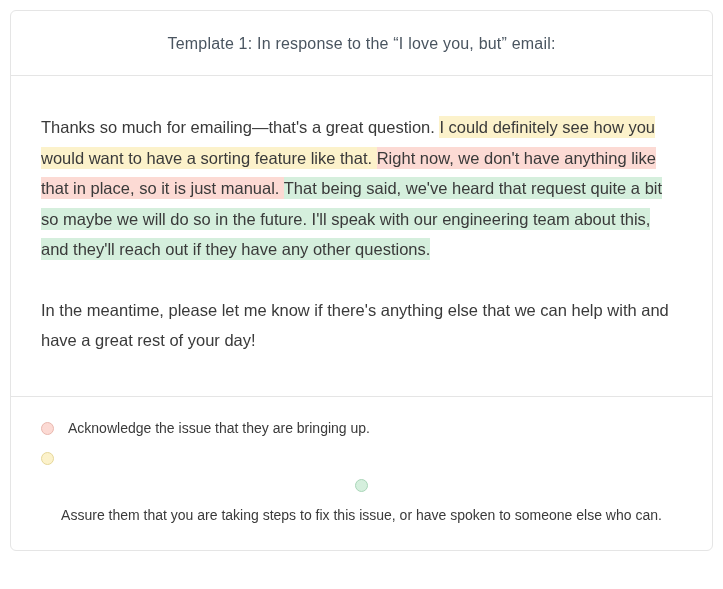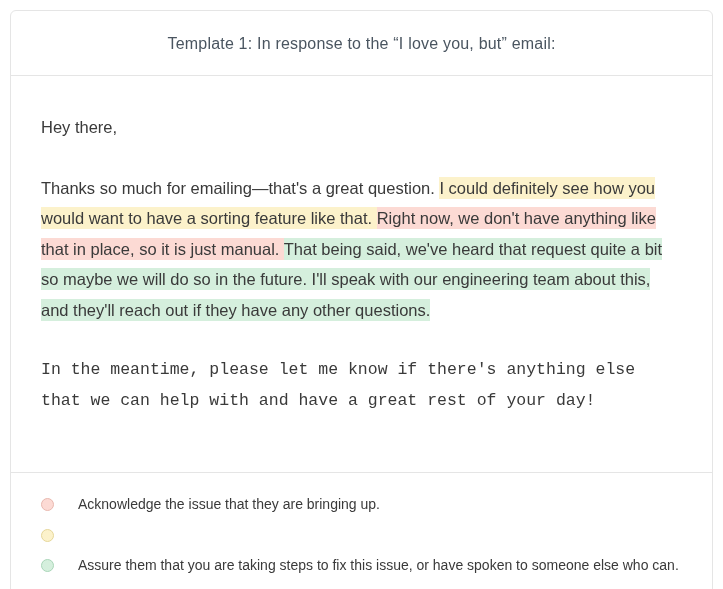--- a/index.html
+++ b/index.html
@@ -37,46 +37,46 @@
     .body-text {
       font-size: 16.5px;
       line-height: 1.85;
       color: #3a3a3a;
       font-weight: 400;
     }
     .para {
       margin-bottom: 30px;
     }
     .para:last-child {
-      margin-bottom: 16px;
-      font-family: Liberation Mono, monospace;
+      margin-bottom: 0;
     }
     .hl-yellow {
       background-color: #fcf2cb;
       padding: 2px 0;
     }
     .hl-red {
       background-color: #fcdad4;
       padding: 2px 0;
     }
     .hl-green {
       background-color: #d5efdd;
       padding: 2px 0;
     }
     .card-legend {
       padding: 22px 30px 24px;
     }
     .legend-row {
       display: flex;
       align-items: center;
-      gap: 24px;
+      gap: 14px;
       margin-bottom: 14px;
     }
     .legend-row:last-child {
       margin-bottom: 0;
+      flex-direction: column;
     }
     .legend-dot {
       width: 13px;
       height: 13px;
       border-radius: 50%;
       flex-shrink: 0;
     }
     .dot-red {
       background-color: #fcdad4;
       border: 1px solid #e9b8af;
@@ -98,21 +98,20 @@
 </head>
 <body>
 
 <div class="card">
   <div class="card-header">
     <div class="card-title">Template 1: In response to the “I love you, but” email:</div>
   </div>
 
   <div class="card-body">
     <div class="body-text">
-      <div class="para">Hey there,</div>
       <div class="para"><span>Thanks so much for emailing—that's a great question. </span><span class="hl-yellow">I could definitely see how you would want to have a sorting feature like that. </span><span class="hl-red">Right now, we don't have anything like that in place, so it is just manual. </span><span class="hl-green">That being said, we've heard that request quite a bit so maybe we will do so in the future. I'll speak with our engineering team about this, and they'll reach out if they have any other questions.</span></div>
       <div class="para">In the meantime, please let me know if there's anything else that we can help with and have a great rest of your day!</div>
     </div>
   </div>
 
   <div class="card-legend">
     <div class="legend-row">
       <div class="legend-dot dot-red"></div>
       <div class="legend-text">Acknowledge the issue that they are bringing up.</div>
     </div>

